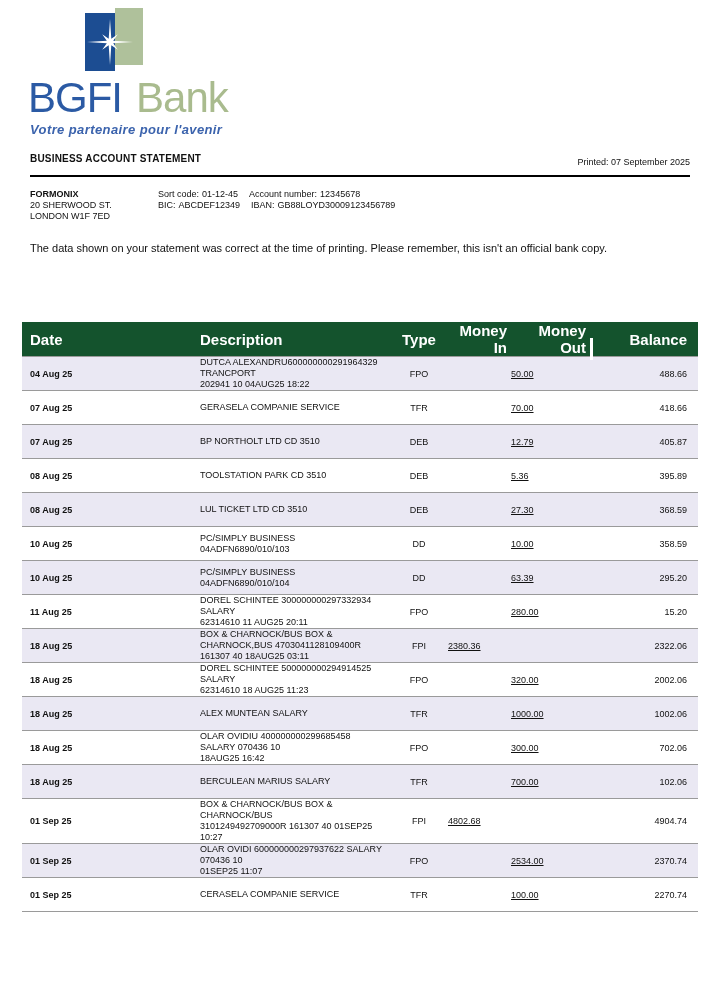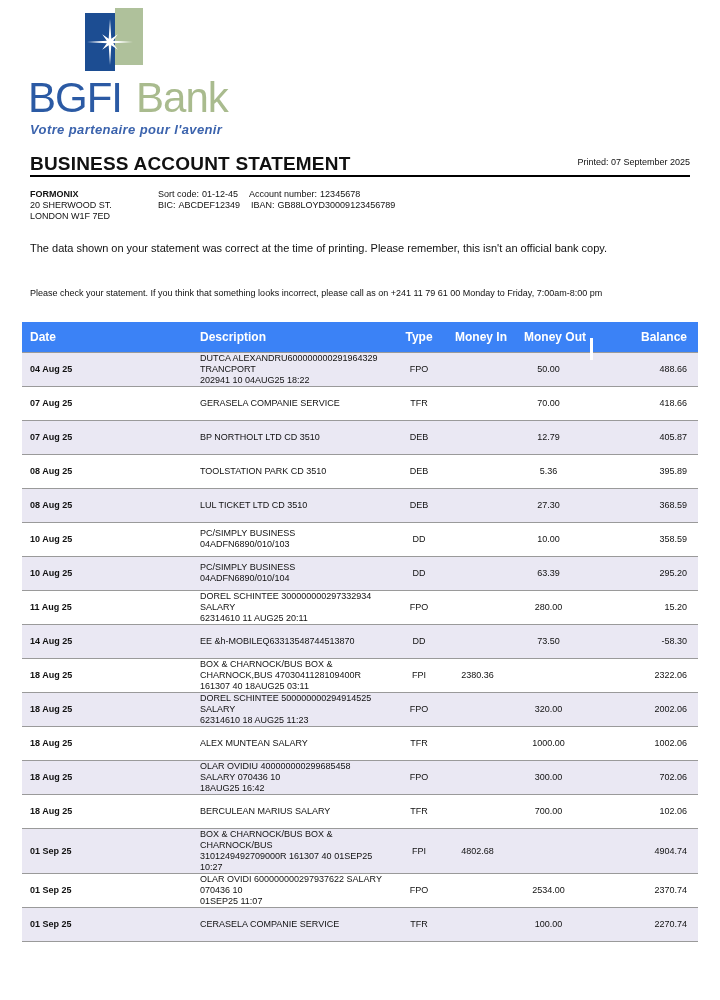--- a/index.html
+++ b/index.html
@@ -10,51 +10,51 @@
   
   .logo-mark { position:absolute; left:85px; top:8px; }
   .wordmark { position:absolute; left:28px; top:74px; font-size:42px; letter-spacing:-1px; white-space:nowrap; }
   .wordmark .bgfi { color:#2b5aa4; }
   .wordmark .bank { color:#a9bb8e; margin-left:14px; }
   .tagline { position:absolute; left:30px; top:122px; font-size:13px; font-weight:bold; font-style:italic; color:#3b63ad; letter-spacing:0.4px; }
 
   
   .title-row { position:absolute; left:30px; right:30px; top:153px; height:24px;
                border-bottom:2px solid #000; display:flex; justify-content:space-between; align-items:flex-start; }
-  .stmt-title { font-size:19px; font-weight:bold; letter-spacing:0.2px; }
+  .stmt-title { font-size:10px; font-weight:bold; letter-spacing:0.2px; }
   .printed { font-size:9px; margin-top:4px; }
 
   
   .addr { position:absolute; left:30px; top:189px; font-size:9px; line-height:11px; }
   .addr .nm { font-weight:bold; }
   .acct-details { position:absolute; left:158px; top:189px; font-size:9px; line-height:11px; white-space:nowrap; }
   .acct-details .val { margin-left:3px; }
   .acct-details .pair2 { margin-left:11px; }
   .tight { margin-left:0; }
 
   .notice1 { position:absolute; left:30px; top:242px; font-size:11px; }
   .notice2 { position:absolute; left:30px; top:288px; font-size:9px; }
 
   
   .table-wrap { position:absolute; left:22px; top:322px; width:676px; }
   table { border-collapse:collapse; table-layout:fixed; width:676px; }
-  thead th { background:#3b82f6; color:#fff; font-size:12px; font-weight:bold; height:30px; vertical-align:middle; }
+  thead th { background:#14532d; color:#fff; font-size:15px; font-weight:bold; height:30px; vertical-align:middle; }
   th.c-date { text-align:left; padding-left:8px; }
   th.c-desc { text-align:left; }
   th.c-type { text-align:center; }
   th.c-in, th.c-out { text-align:right; padding-right:4px; }
   th.c-bal { text-align:right; padding-right:11px; }
   tbody tr { height:34px; }
   tbody tr:nth-child(odd) { background:#eae8f3; }
   tbody td { border-top:1px solid #9a9a9a; font-size:9px; vertical-align:middle; }
   table { border-bottom:1px solid #9a9a9a; }
   td.c-date { font-weight:bold; padding-left:8px; }
   td.c-desc { white-space:pre-line; line-height:11px; padding-right:6px; }
   td.c-type { text-align:center; }
-  td.c-in, td.c-out { text-align:center; padding-right:4px; }
+  td.c-in, td.c-out { text-align:left; padding-right:4px;text-decoration:underline; }
   td.c-bal { text-align:right; padding-right:11px; }
   .tick { position:absolute; left:568px; top:16px; width:3px; height:22px; background:#ffffff; }
 </style>
 </head>
 <body>
 
 <div class="page">
 
   <div class="logo-mark">
     <svg width="62" height="66" viewBox="0 0 62 66">
@@ -76,21 +76,20 @@
     <div>20 SHERWOOD ST.</div>
     <div>LONDON W1F 7ED</div>
   </div>
 
   <div class="acct-details">
     <div><span>Sort code:</span><span class="val">01-12-45</span><span class="pair2">Account number:</span><span class="val tight">12345678</span></div>
     <div><span>BIC:</span><span class="val">ABCDEF12349</span><span class="pair2">IBAN:</span><span class="val tight">GB88LOYD30009123456789</span></div>
   </div>
 
   <div class="notice1">The data shown on your statement was correct at the time of printing. Please remember, this isn't an official bank copy.</div>
-  <div class="notice2">Please check your statement. If you think that something looks incorrect, please call as on +241 11 79 61 00 Monday to Friday, 7:00am-8:00 pm</div>
 
   <div class="table-wrap">
     <table>
       <colgroup>
         <col style="width:178px">
           <col style="width:190px">
           <col style="width:58px">
         <col style="width:63px">
           <col style="width:79px">
           <col style="width:108px">
@@ -173,28 +172,20 @@
   <tr>
     <td class="c-date">11 Aug 25</td>
     <td class="c-desc">DOREL SCHINTEE 300000000297332934 SALARY
 62314610 11 AUG25 20:11</td>
     <td class="c-type">FPO</td>
     <td class="c-in"></td>
     <td class="c-out">280.00</td>
     <td class="c-bal">15.20</td>
   </tr>
 
-  <tr>
-    <td class="c-date">14 Aug 25</td>
-    <td class="c-desc">EE &amp;h-MOBILEQ63313548744513870</td>
-    <td class="c-type">DD</td>
-    <td class="c-in"></td>
-    <td class="c-out">73.50</td>
-    <td class="c-bal">-58.30</td>
-  </tr>
 
   <tr>
     <td class="c-date">18 Aug 25</td>
     <td class="c-desc">BOX &amp; CHARNOCK/BUS BOX &amp; CHARNOCK,BUS 4703041128109400R
 161307 40 18AUG25 03:11</td>
     <td class="c-type">FPI</td>
     <td class="c-in">2380.36</td>
     <td class="c-out"></td>
     <td class="c-bal">2322.06</td>
   </tr>

